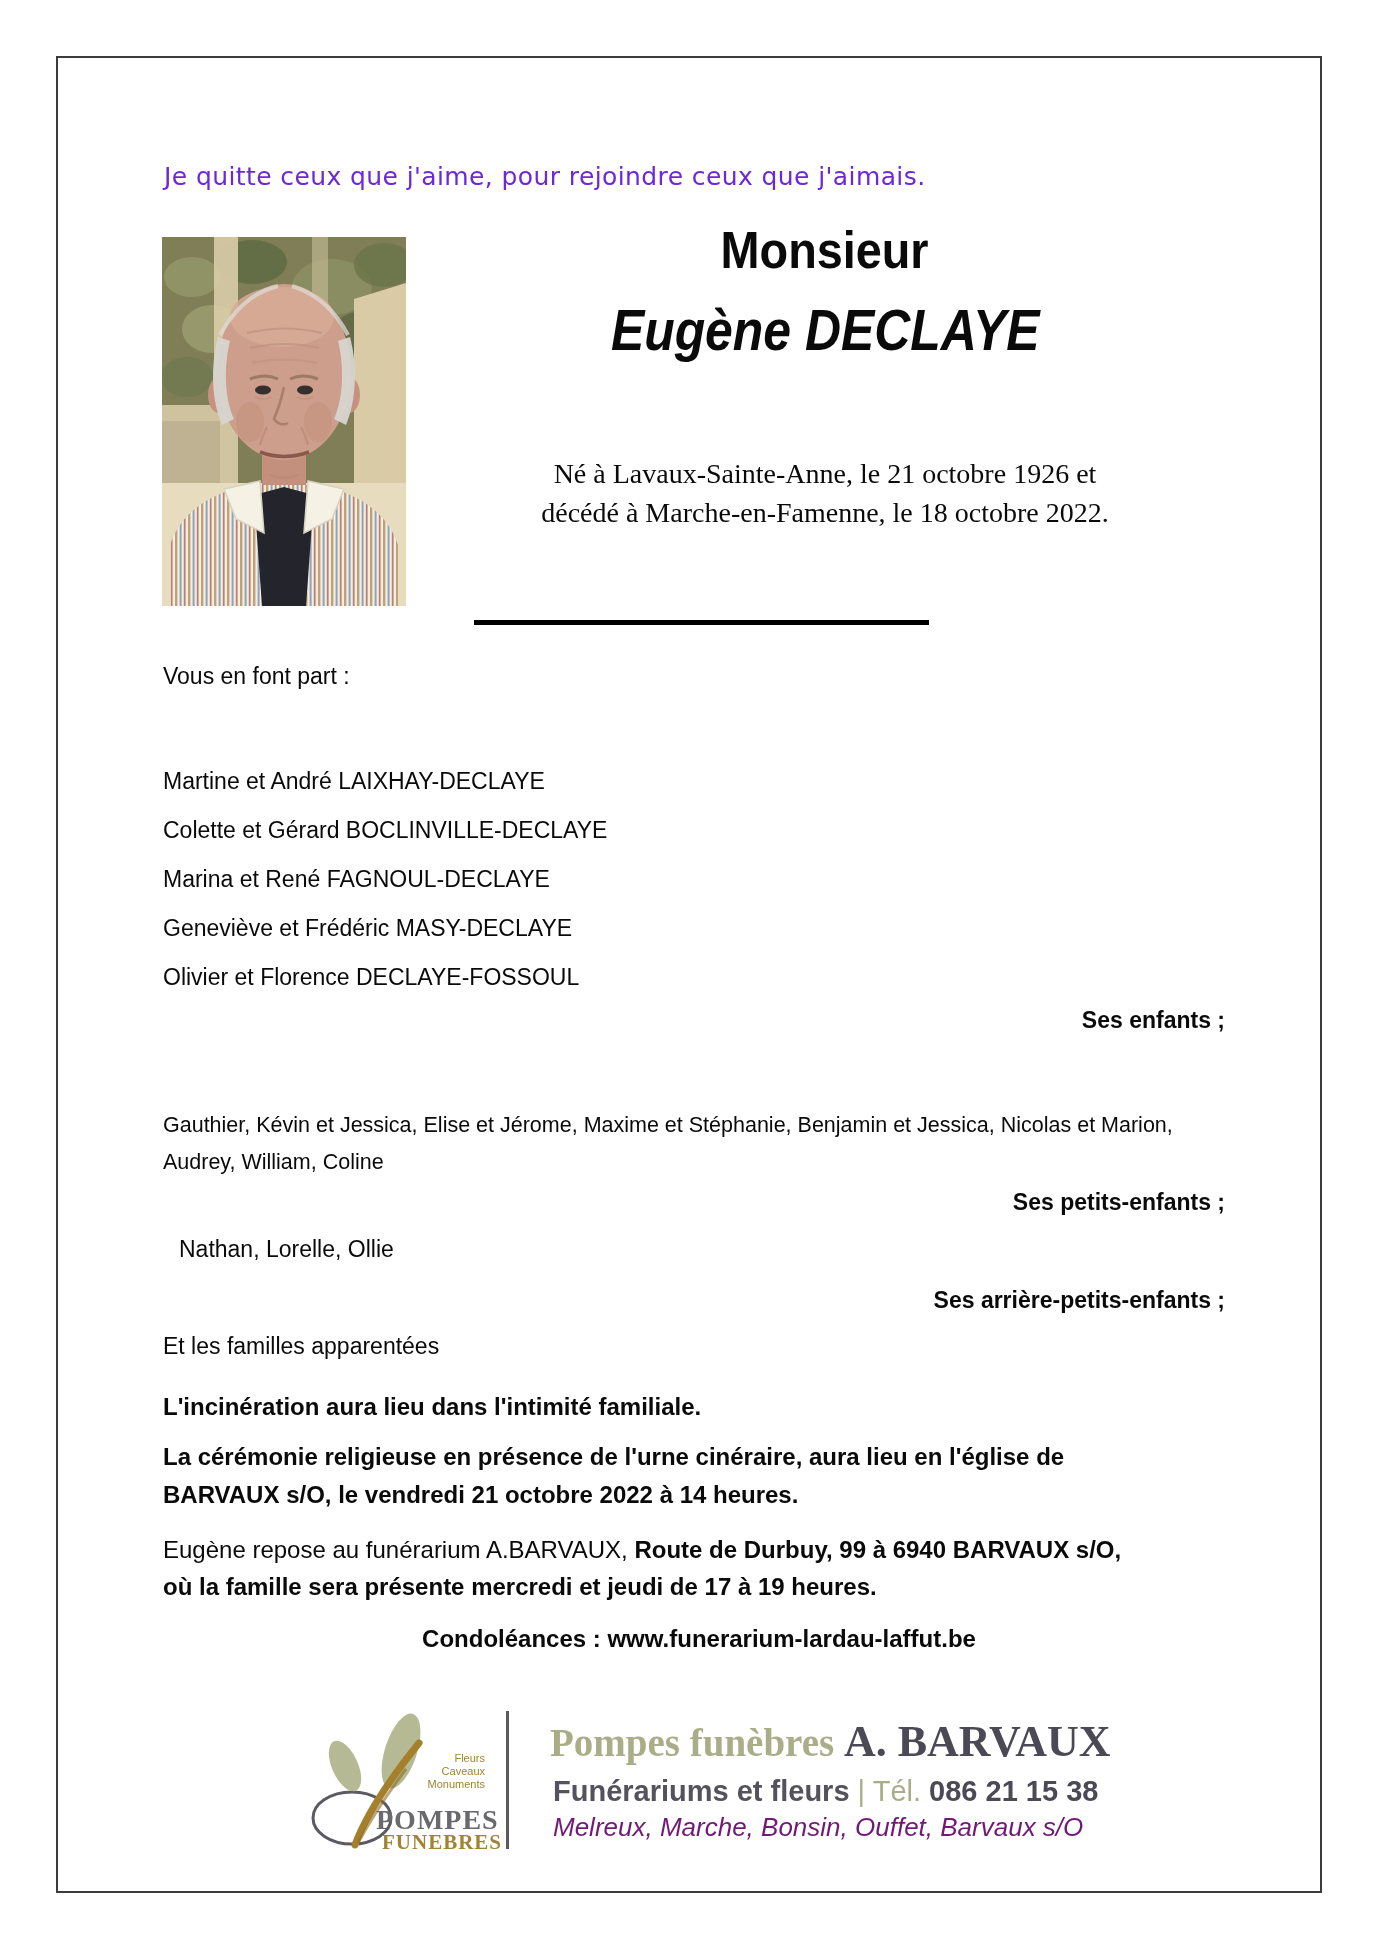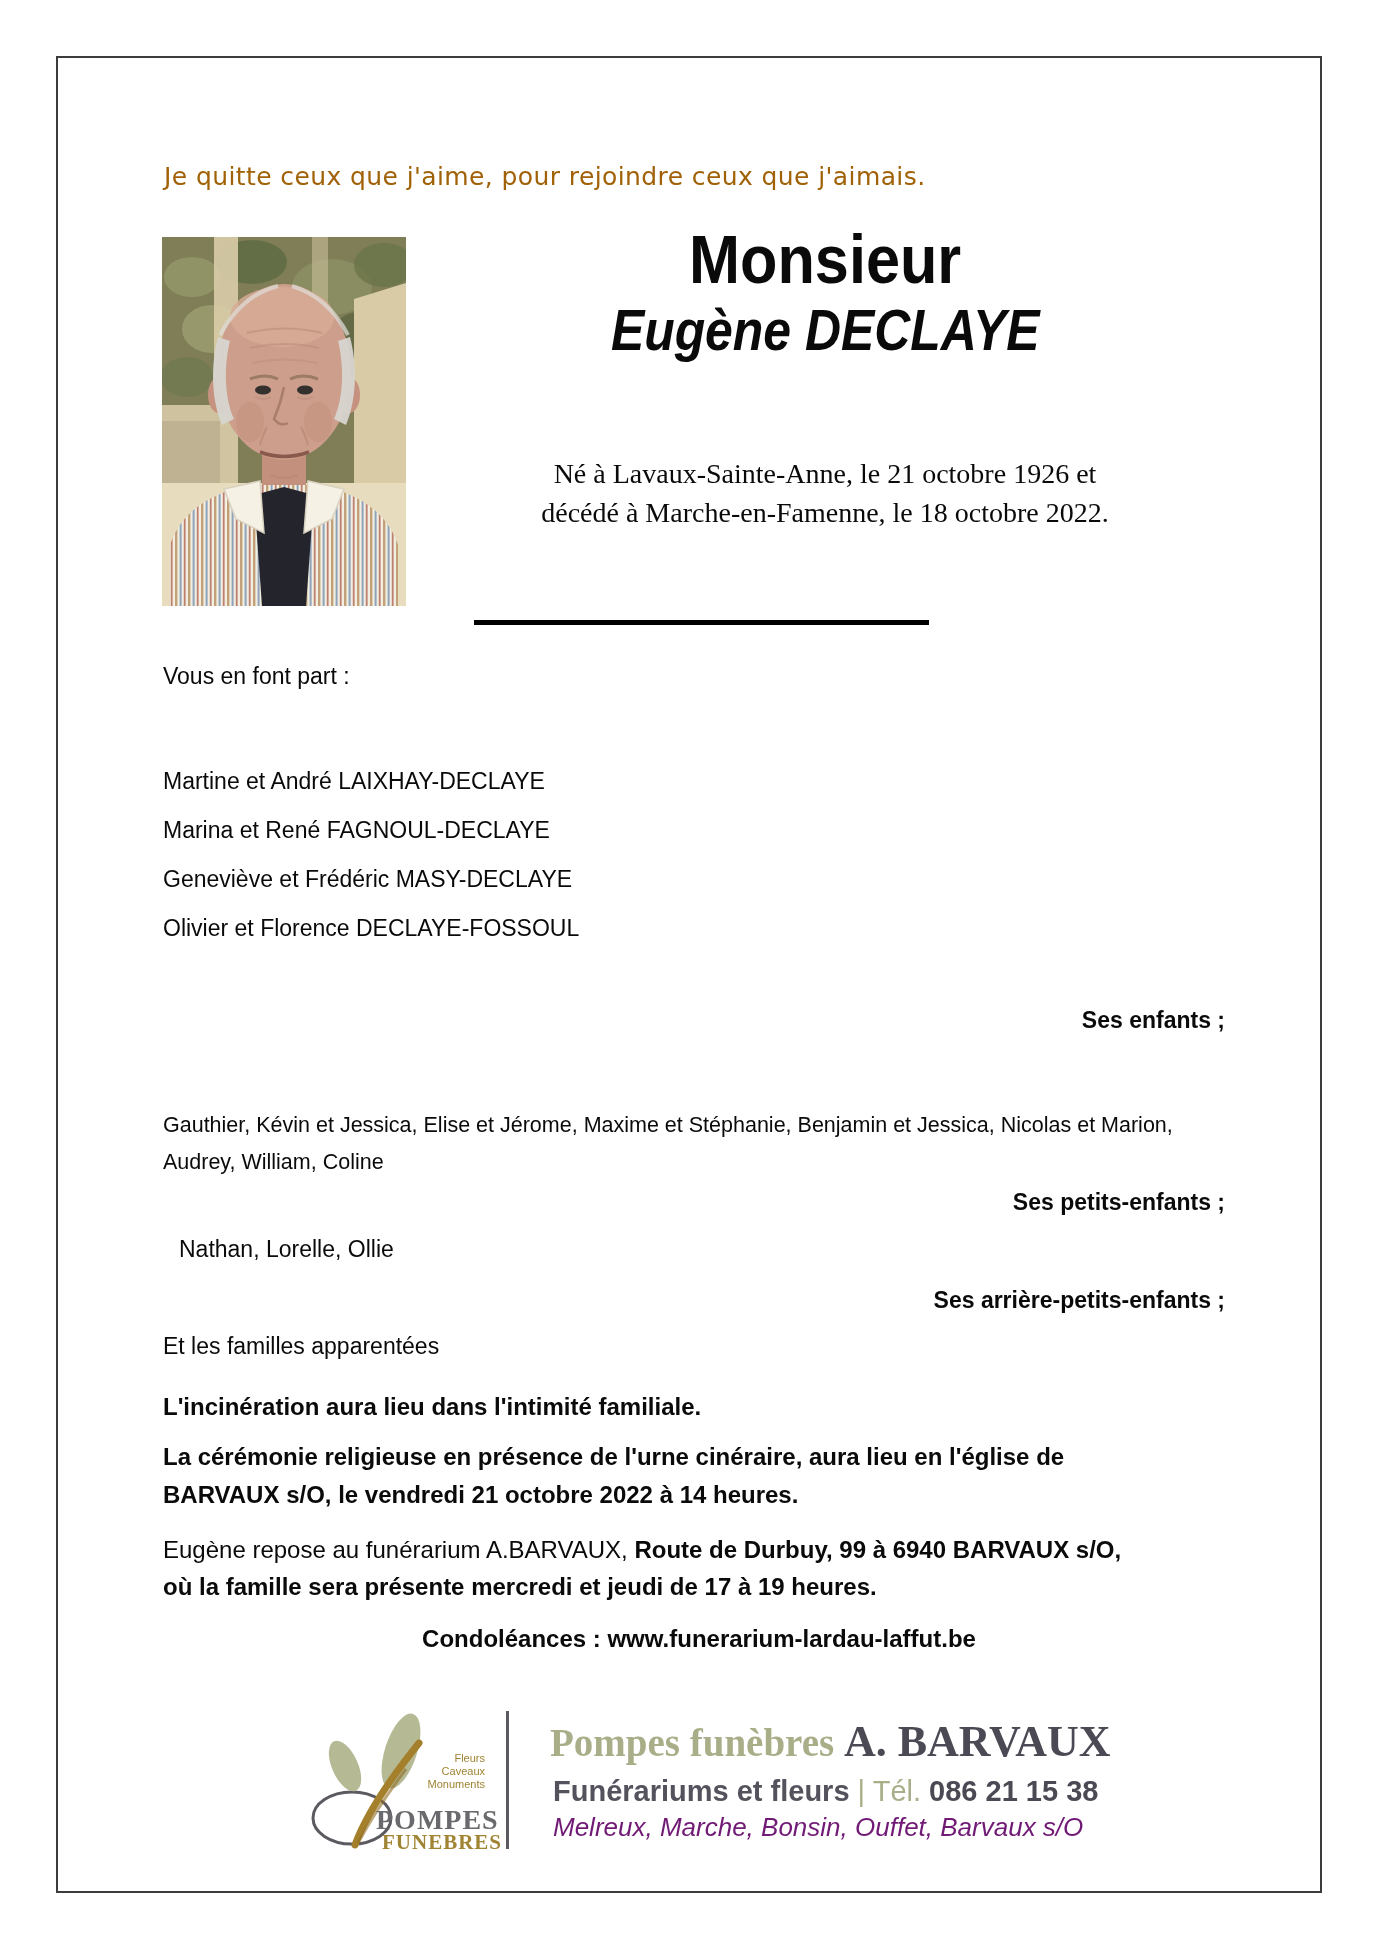--- a/index.html
+++ b/index.html
@@ -7,27 +7,27 @@
     position:relative; width:1378px; height:1949px; background:#ffffff;
     font-family:"Liberation Sans", sans-serif; color:#0a0a0a; overflow:hidden;
   }
   .frame {
     position:absolute; left:56px; top:56px; width:1266px; height:1837px;
     border:2px solid #3c3c3c; box-sizing:border-box;
   }
   .quote {
     position:absolute; left:164px; top:162px;
     font-family:"DejaVu Sans", sans-serif; font-size:25px; letter-spacing:.4px;
-    color:#a16207;
+    color:#6d28d9;
   }
   .portrait { position:absolute; left:162px; top:237px; width:244px; height:369px; }
 
   .hdr { position:absolute; left:410px; width:830px; text-align:center; white-space:nowrap; }
   .hdr .squeeze { display:inline-block; transform-origin:50% 50%; }
-  .h-monsieur { top:220px; font-size:68px; font-weight:900; }
+  .h-monsieur { top:220px; font-size:52px; font-weight:900; }
   .h-monsieur .squeeze { transform:scaleX(.9); }
   .h-name   { top:296px; font-size:58px; font-weight:900; font-style:italic; }
   .h-name .squeeze { transform:scaleX(.86); }
   .h-widow  { top:385px; font-size:47px; font-weight:900; font-style:italic; }
   .h-widow .squeeze { transform:scaleX(.86); }
   .h-birth, .h-death {
     font-family:"Liberation Serif", serif; font-size:28px; font-weight:400; font-style:normal;
   }
   .h-birth { top:458px; }
   .h-death { top:497px; }
@@ -153,20 +153,21 @@
   </div>
   <div class="hdr h-birth">Né à Lavaux-Sainte-Anne, le 21 octobre 1926 et</div>
   <div class="hdr h-death">décédé à Marche-en-Famenne, le 18 octobre 2022.</div>
 
   <div class="separator"></div>
 
   <div class="intro body-text">Vous en font part :</div>
 
   <div class="names body-text">
     <div>Martine et André LAIXHAY-DECLAYE</div>
+    <div>Colette et Gérard BOCLINVILLE-DECLAYE</div>
     <div>Marina et René FAGNOUL-DECLAYE</div>
     <div>Geneviève et Frédéric MASY-DECLAYE</div>
     <div>Olivier et Florence DECLAYE-FOSSOUL</div>
   </div>
 
   <div class="right-label lbl-children">Ses enfants ;</div>
 
   <div class="grandchildren">
     <div>Gauthier, Kévin et Jessica, Elise et Jérome, Maxime et Stéphanie, Benjamin et Jessica, Nicolas et Marion,</div>
     <div>Audrey, William, Coline</div>

